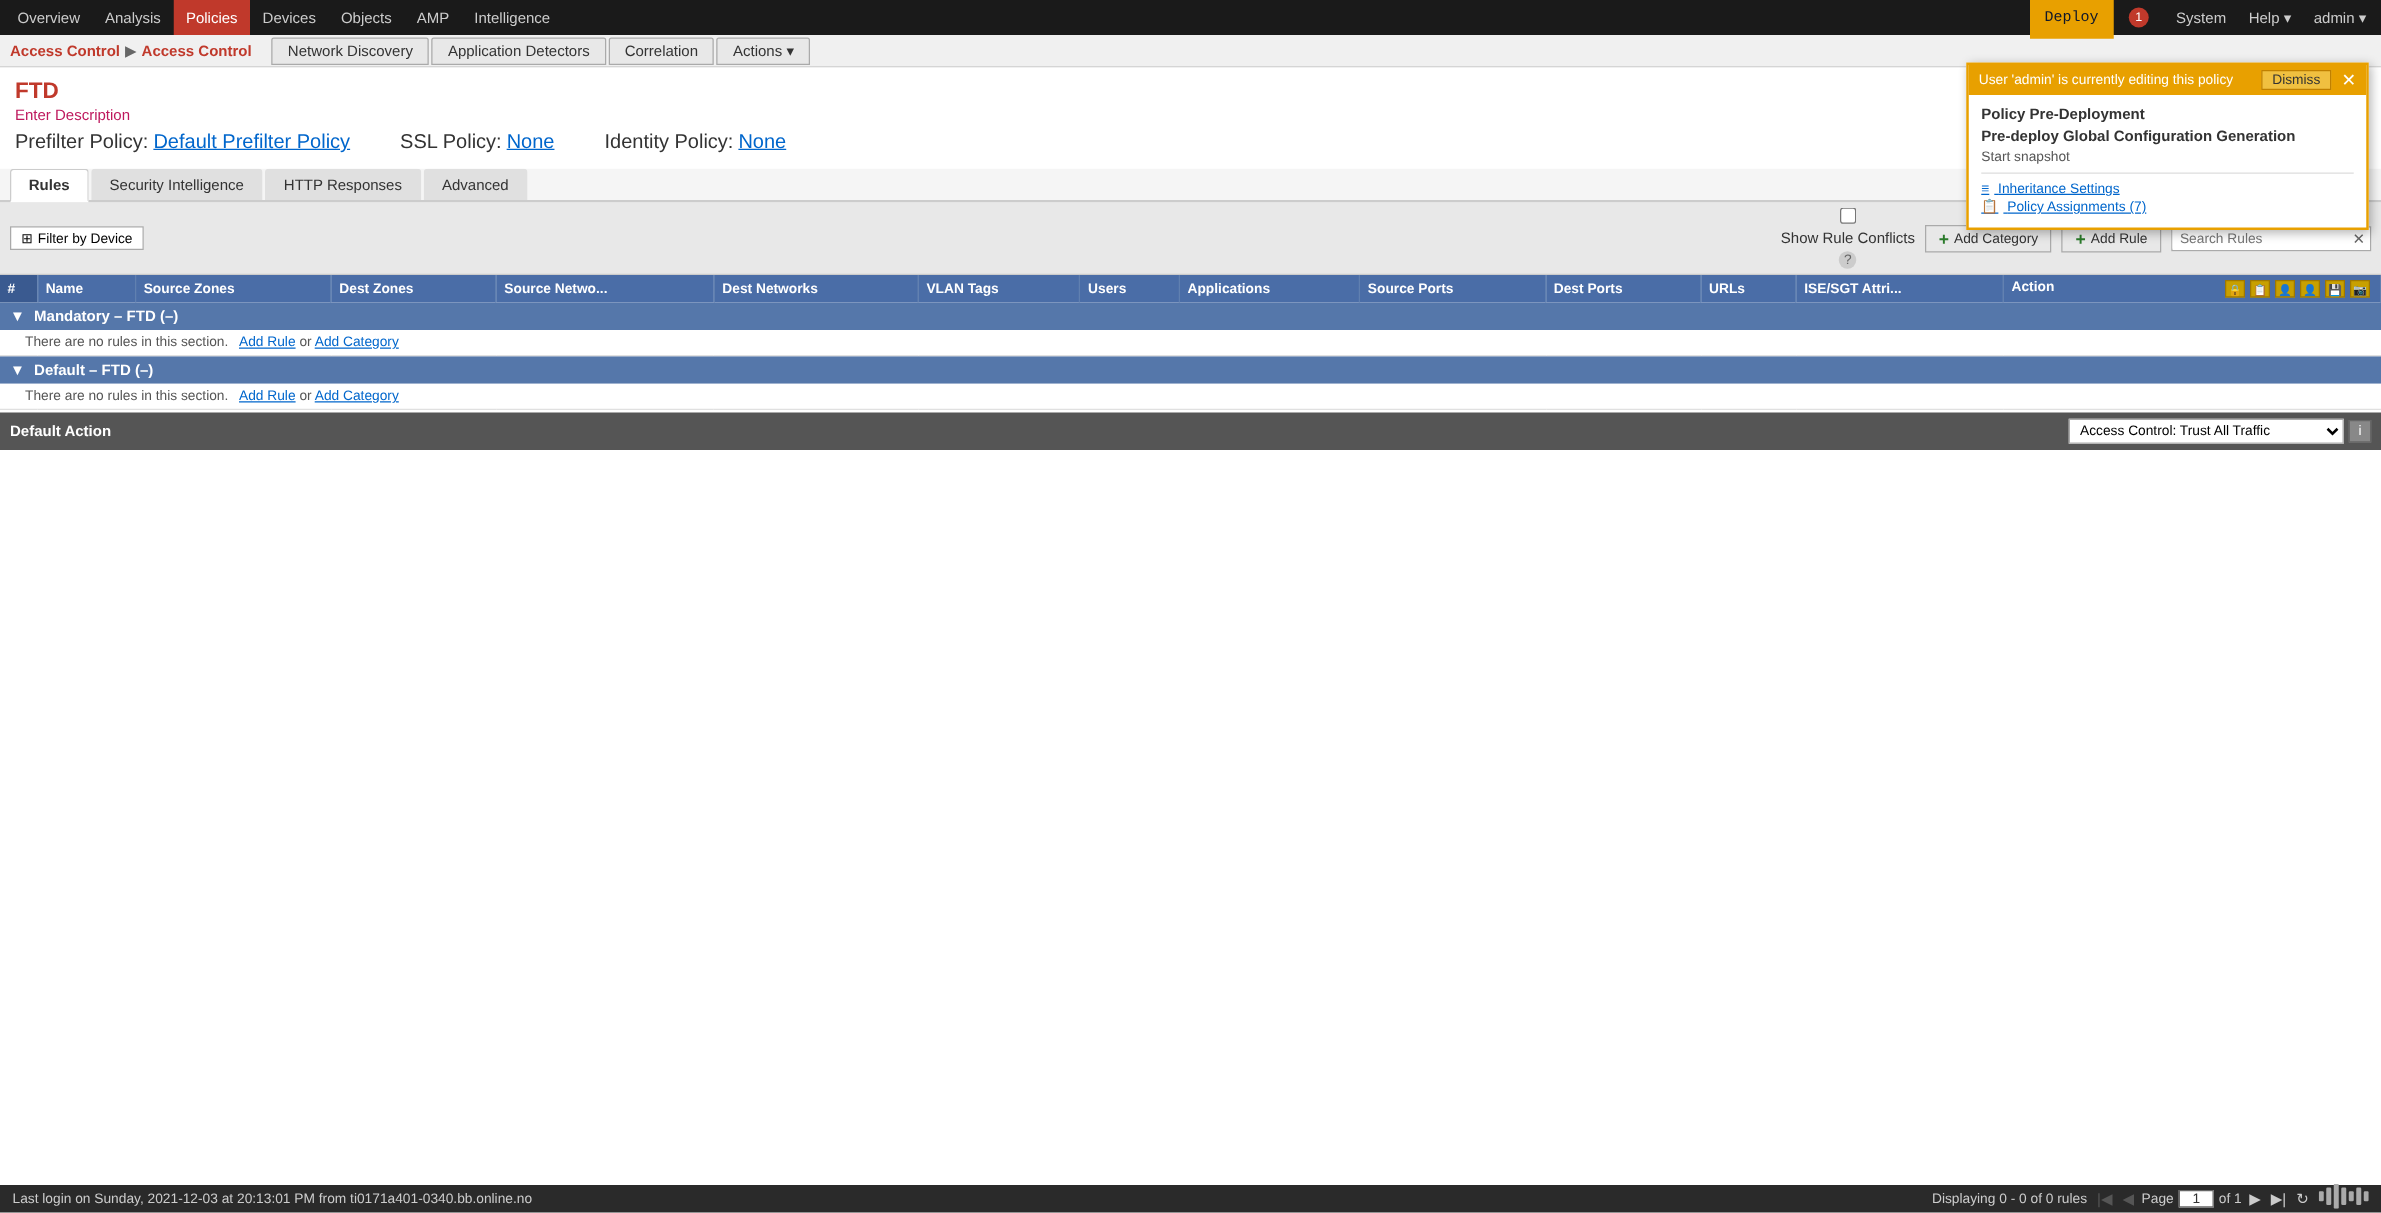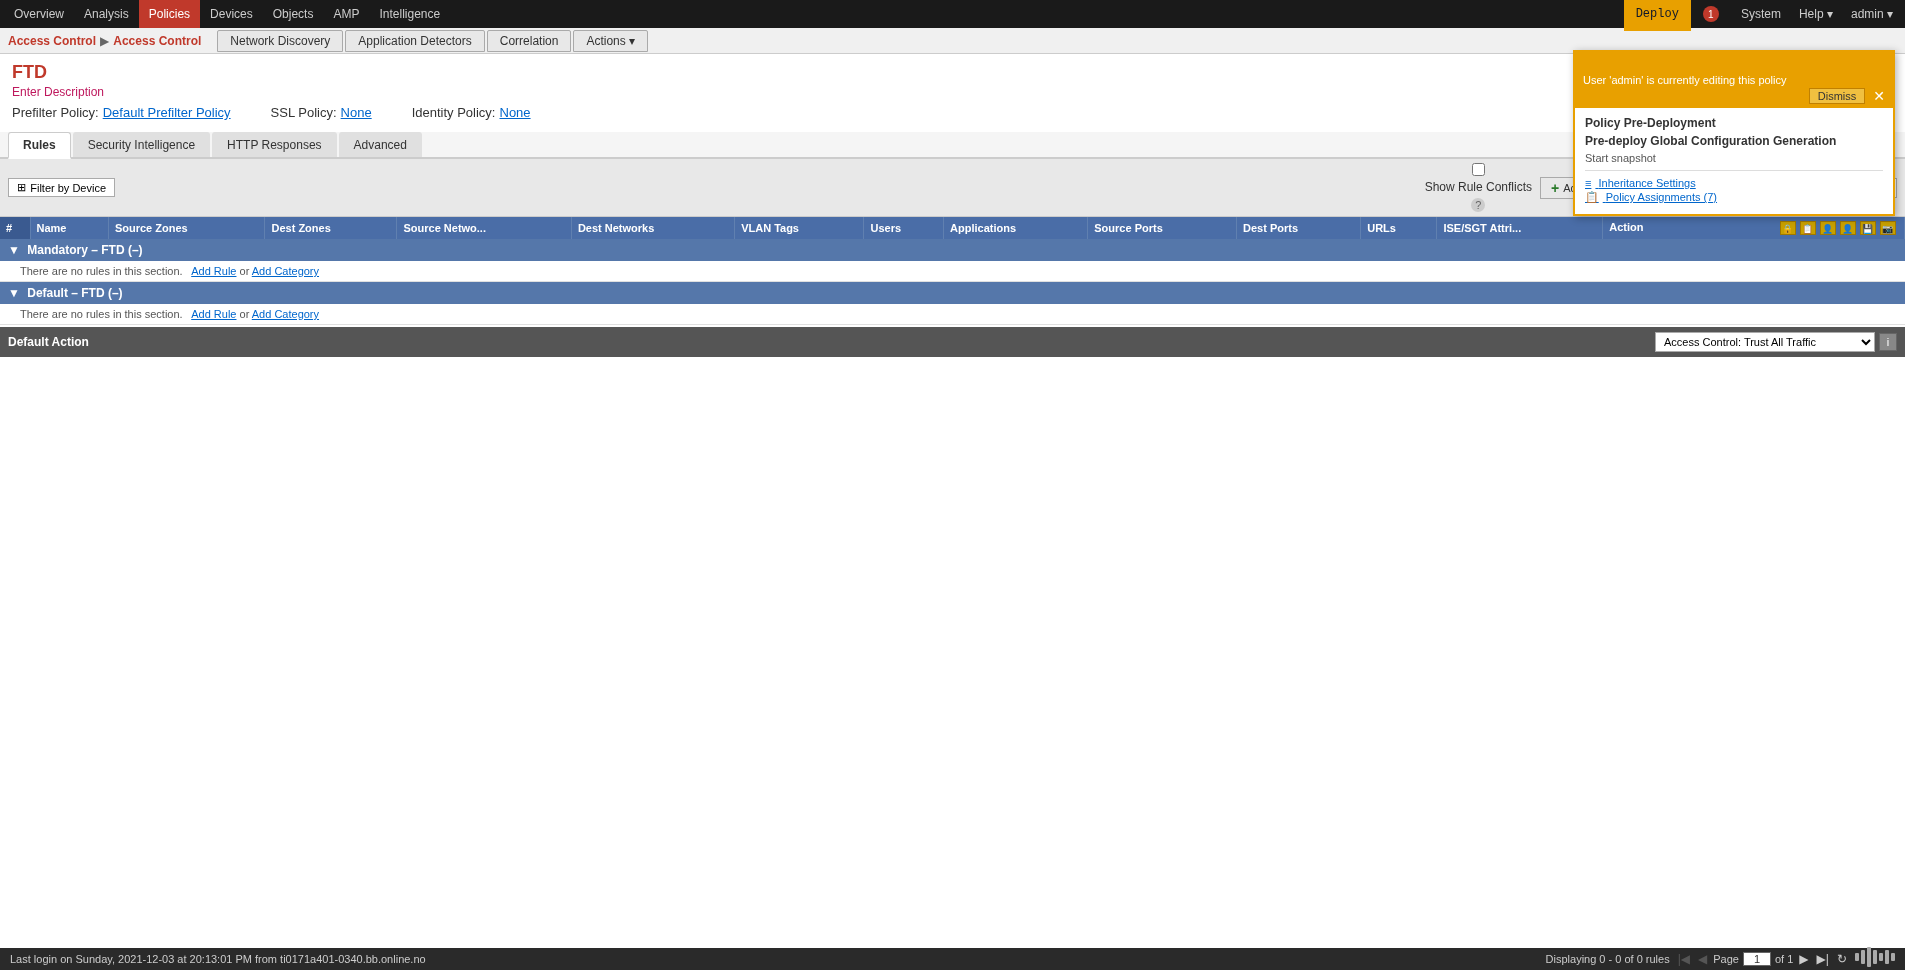--- a/index.html
+++ b/index.html
@@ -129,21 +129,21 @@
     }
     .policy-desc {
       color: #be185d;
       font-size: 12px;
       margin-top: 2px;
     }
     .policy-meta {
       display: flex;
       gap: 40px;
       margin-top: 6px;
-      font-size: 13px;
+      font-size: 16px;
     }
     .policy-meta-item { display: flex; gap: 4px; align-items: center; }
     .policy-meta-label { color: #333; }
     .policy-meta-link { color: #0066cc; text-decoration: underline; cursor: pointer; }
 
     
     .content-tabs {
       display: flex;
       border-bottom: 2px solid #ccc;
       background: #f5f5f5;
@@ -590,21 +590,21 @@
     <select class="default-action-select">
       <option>Access Control: Trust All Traffic</option>
     </select>
     <span class="default-action-info">i</span>
   </div>
 </div>
 
 <div class="popup-overlay">
   <div class="popup-header">
     <span>User 'admin' is currently editing this policy</span>
-    <div style="display:flex; align-items:flex-end; gap:4px;margin-top:32px;">
+    <div style="display:flex; align-items:flex-end; gap:4px;">
       <button class="popup-dismiss">Dismiss</button>
       <span class="popup-close">✕</span>
     </div>
   </div>
   <div class="popup-body">
     <div class="popup-section-title">Policy Pre-Deployment</div>
     <div style="font-size:12px; font-weight:bold; color:#333; margin-bottom:4px;">Pre-deploy Global Configuration Generation</div>
     <div class="popup-text">Start snapshot</div>
     <hr class="popup-sep">
     <a class="popup-link">

